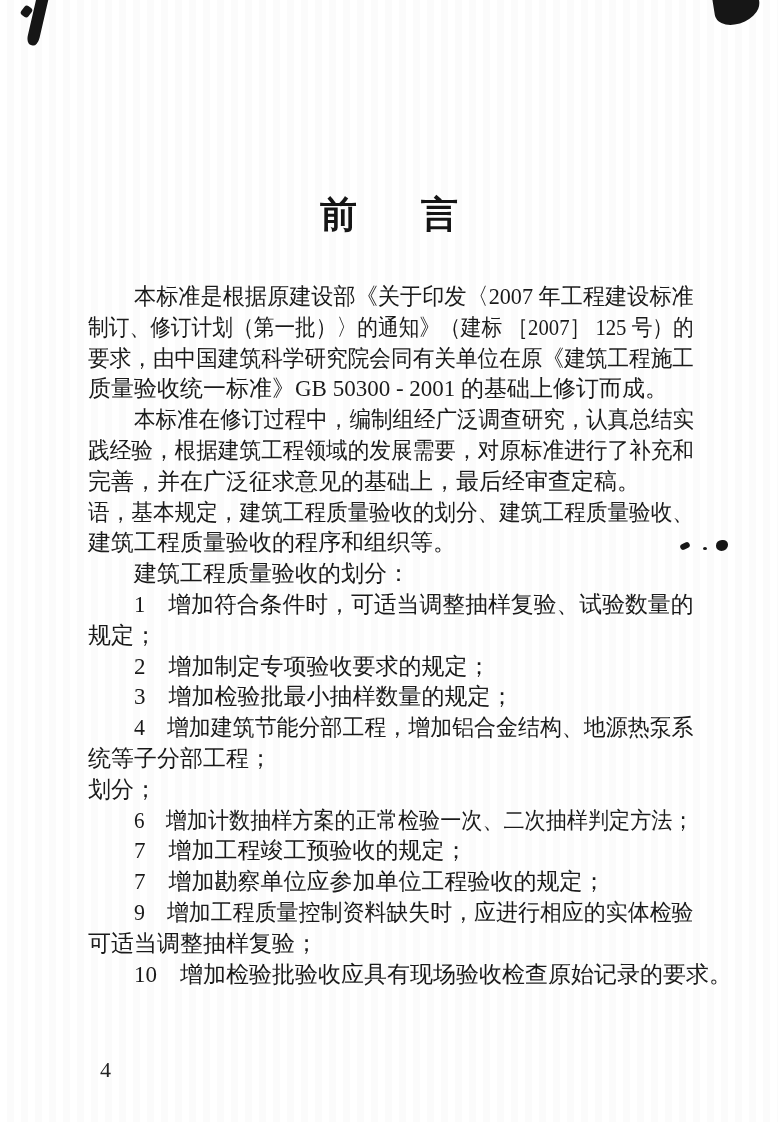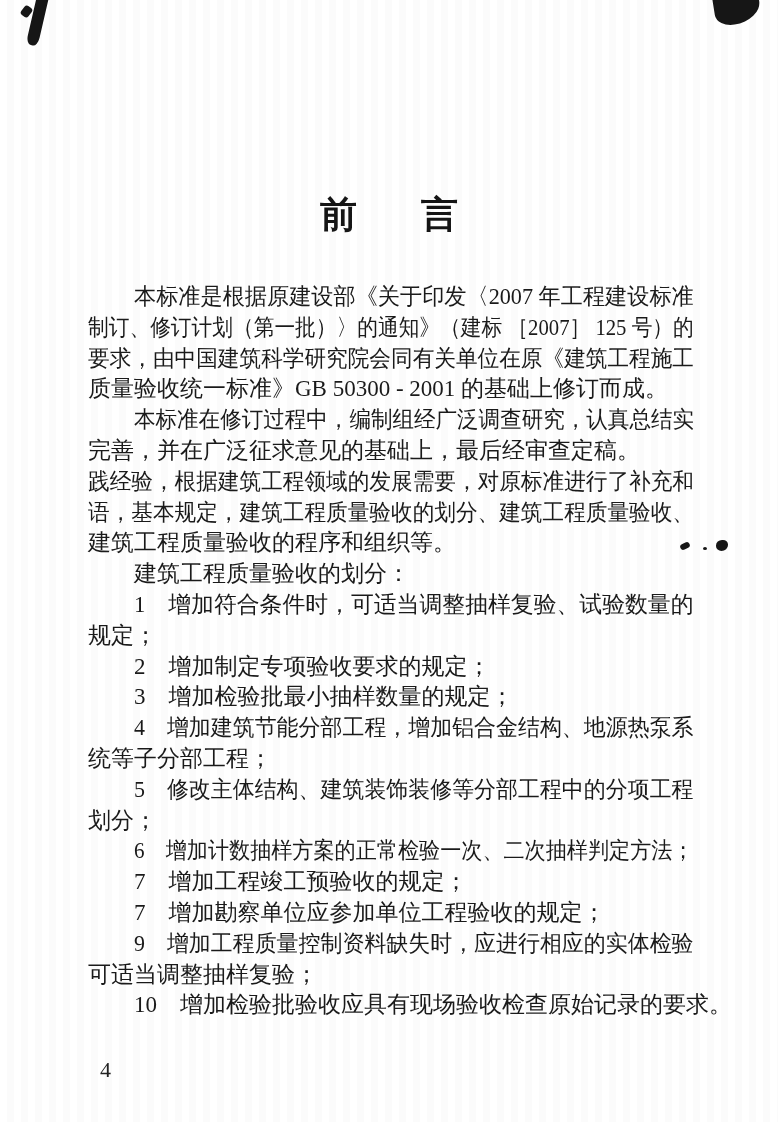--- a/index.html
+++ b/index.html
@@ -102,32 +102,31 @@
     <span>前</span>
     <span>言</span>
   </h1>
 
   <div class="body-text" id="bodyLines">
       <div class="line indent"><span class="lt" style="transform: scaleX(0.963855);">本标准是根据原建设部《关于印发〈2007 年工程建设标准</span></div>
       <div class="line"><span class="lt" style="transform: scaleX(0.900446);">制订、修订计划（第一批）〉的通知》（建标 ［2007］ 125 号）的</span></div>
       <div class="line"><span class="lt" style="transform: scaleX(0.940994);">要求，由中国建筑科学研究院会同有关单位在原《建筑工程施工</span></div>
       <div class="line"><span class="lt">质量验收统一标准》GB 50300 - 2001 的基础上修订而成。</span></div>
       <div class="line indent"><span class="lt" style="transform: scaleX(0.936455);">本标准在修订过程中，编制组经广泛调查研究，认真总结实</span></div>
+      <div class="line"><span class="lt" style="transform: scaleX(0.940994);">践经验，根据建筑工程领域的发展需要，对原标准进行了补充和</span></div>
       <div class="line"><span class="lt">完善，并在广泛征求意见的基础上，最后经审查定稿。</span></div>
-      <div class="line"><span class="lt" style="transform: scaleX(0.940994);">践经验，根据建筑工程领域的发展需要，对原标准进行了补充和</span></div>
       <div class="line"><span class="lt" style="transform: scaleX(0.940994);">语，基本规定，建筑工程质量验收的划分、建筑工程质量验收、</span></div>
       <div class="line"><span class="lt">建筑工程质量验收的程序和组织等。</span></div>
       <div class="line indent"><span class="lt">建筑工程质量验收的划分：</span></div>
       <div class="line indent"><span class="lt" style="transform: scaleX(0.992908);">1　增加符合条件时，可适当调整抽样复验、试验数量的</span></div>
       <div class="line"><span class="lt">规定；</span></div>
       <div class="line indent"><span class="lt">2　增加制定专项验收要求的规定；</span></div>
       <div class="line indent"><span class="lt">3　增加检验批最小抽样数量的规定；</span></div>
       <div class="line indent"><span class="lt" style="transform: scaleX(0.954003);">4　增加建筑节能分部工程，增加铝合金结构、地源热泵系</span></div>
       <div class="line"><span class="lt">统等子分部工程；</span></div>
-      <div class="line indent"><span class="lt" style="transform: scaleX(0.954003);">5　修改主体结构、建筑装饰装修等分部工程中的分项工程</span></div>
       <div class="line"><span class="lt">划分；</span></div>
       <div class="line indent"><span class="lt" style="transform: scaleX(0.918033);">6　增加计数抽样方案的正常检验一次、二次抽样判定方法；</span></div>
       <div class="line indent"><span class="lt">7　增加工程竣工预验收的规定；</span></div>
       <div class="line indent"><span class="lt">7　增加勘察单位应参加单位工程验收的规定；</span></div>
       <div class="line indent"><span class="lt" style="transform: scaleX(0.954003);">9　增加工程质量控制资料缺失时，应进行相应的实体检验</span></div>
       <div class="line"><span class="lt">可适当调整抽样复验；</span></div>
       <div class="line indent"><span class="lt">10　增加检验批验收应具有现场验收检查原始记录的要求。</span></div>
     </div>
 
   <div class="scan-mark blot-a"></div>

